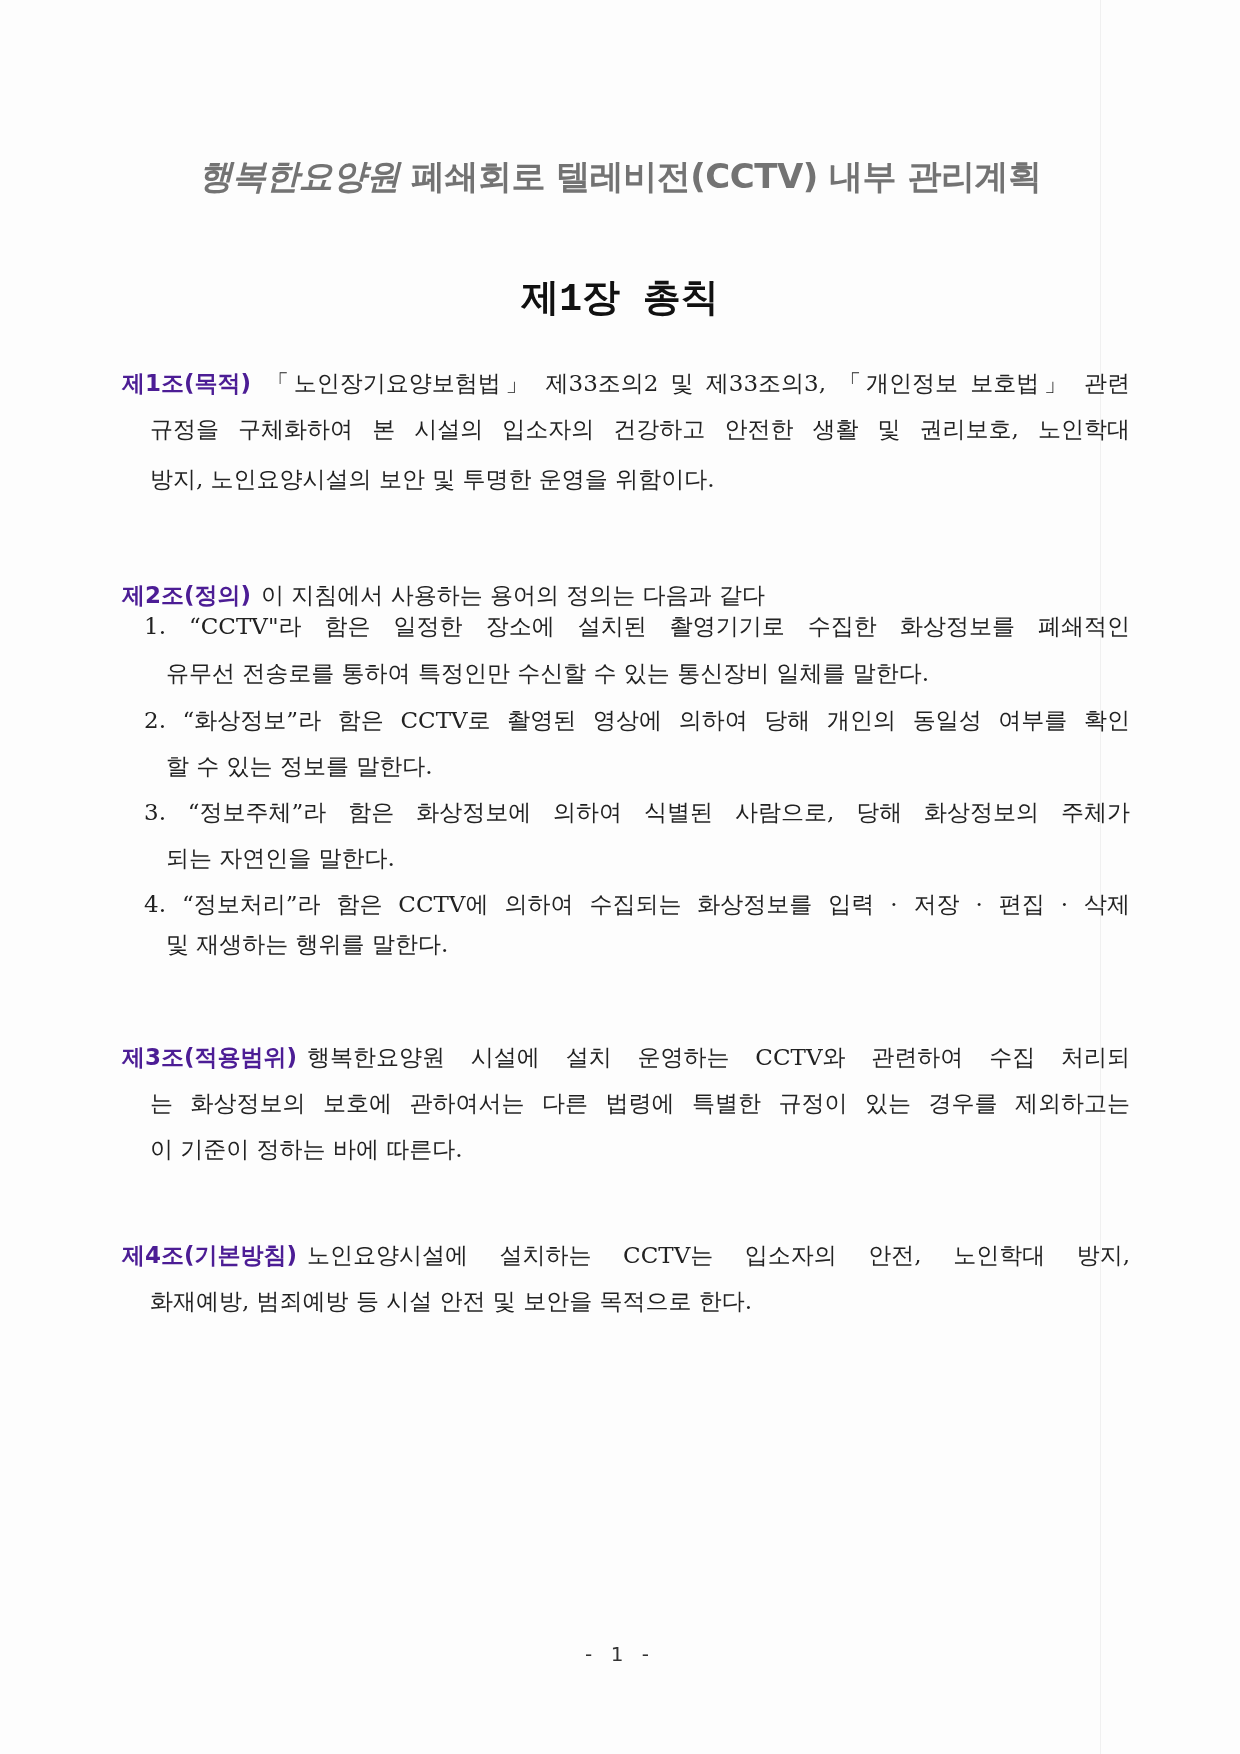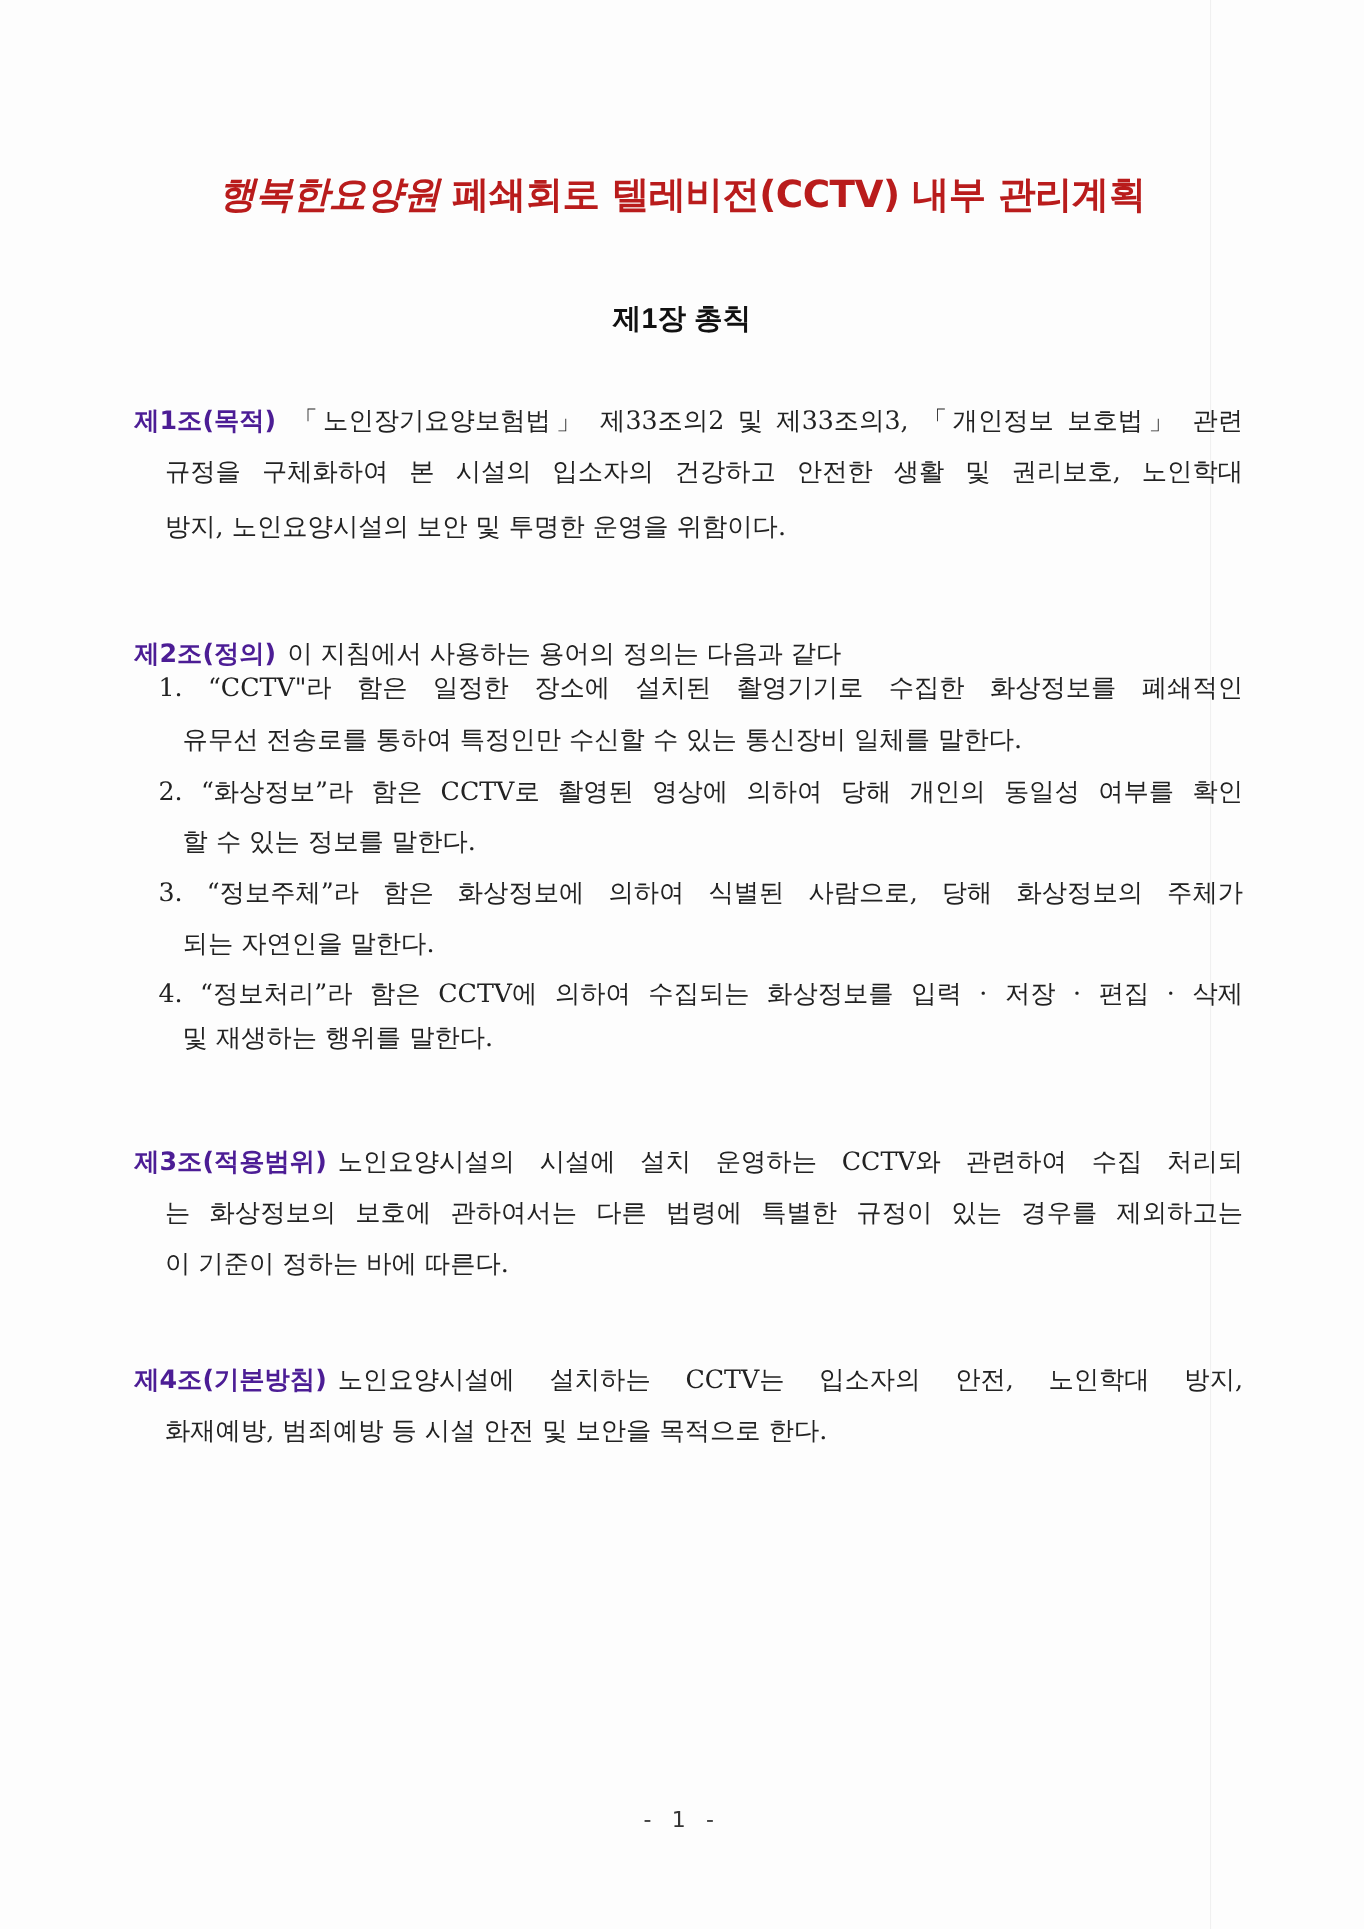--- a/index.html
+++ b/index.html
@@ -1,26 +1,26 @@
 <!DOCTYPE html>
 <html><head>
   <meta charset="utf-8">
   <style>
     html, body { margin: 0; padding: 0; background: #ffffff; }
     body { width: 1240px; height: 1754px; position: relative; overflow: hidden; color: #1a1a1a; }
     .page { position: absolute; left: 0; top: 0; width: 1240px; height: 1754px; background: #fdfdfd; }
     .scan-line { position: absolute; left: 1100px; top: 0; width: 1px; height: 1754px; background: #f0f0f0; }
     .title {
       position: absolute; left: 0; top: 154px; width: 1240px; text-align: center;
-      font-family: "DejaVu Sans", sans-serif; font-weight: bold; font-size: 34px; letter-spacing: -0.5px; color: #b91c1c;
+      font-family: "DejaVu Sans", sans-serif; font-weight: bold; font-size: 34px; letter-spacing: -0.5px; color: #737373;
     }
     .title .facility { font-style: italic; }
     .chapter {
       position: absolute; left: 0; top: 272px; width: 1240px; text-align: center;
-      font-family: Liberation Sans, sans-serif; font-weight: bold; font-size: 26px; color: #111;
+      font-family: Liberation Mono, monospace; font-weight: bold; font-size: 38px; color: #111;
     }
     .article { position: absolute; left: 122px; width: 1010px; font-family: "DejaVu Serif", serif; font-size: 23px; color: #222; }
     .line { position: absolute; left: 0; white-space: nowrap; height: 34px; line-height: 34px; }
     .line.justify { width: 1008px; text-align: justify; text-align-last: justify; }
     .line.indent { left: 28px; }
     .line.indent.justify { width: 980px; }
     .heading { font-family: "DejaVu Sans", sans-serif; font-weight: bold; font-size: 23px; color: #4c1d95; margin-right: 10px; }
     .item-line { position: absolute; white-space: nowrap; height: 34px; line-height: 34px; }
     .item-line.first { left: 22px; width: 986px; text-align: justify; text-align-last: justify; }
     .item-line.cont { left: 44px; }
@@ -57,21 +57,21 @@
     <div class="item-line cont" style="top:186px;">할 수 있는 정보를 말한다.</div>
 
     <div class="item-line first" style="top:232px;">3. “정보주체”라 함은 화상정보에 의하여 식별된 사람으로, 당해 화상정보의 주체가</div>
     <div class="item-line cont" style="top:278px;">되는 자연인을 말한다.</div>
 
     <div class="item-line first" style="top:324px;">4. “정보처리”라 함은 CCTV에 의하여 수집되는 화상정보를 입력 · 저장 · 편집 · 삭제</div>
     <div class="item-line cont" style="top:364px;">및 재생하는 행위를 말한다.</div>
   </div>
 
   <div class="article" style="top:1040px;">
-    <div class="line justify" style="top:0;"><span class="heading">제3조(적용범위)</span><span>노인요양시설의 시설에 설치 운영하는 CCTV와 관련하여 수집 처리되</span></div>
+    <div class="line justify" style="top:0;"><span class="heading">제3조(적용범위)</span><span>행복한요양원 시설에 설치 운영하는 CCTV와 관련하여 수집 처리되</span></div>
     <div class="line indent justify" style="top:46px;">는 화상정보의 보호에 관하여서는 다른 법령에 특별한 규정이 있는 경우를 제외하고는</div>
     <div class="line indent" style="top:92px;">이 기준이 정하는 바에 따른다.</div>
   </div>
 
   <div class="article" style="top:1238px;">
     <div class="line justify" style="top:0;"><span class="heading">제4조(기본방침)</span><span>노인요양시설에 설치하는 CCTV는 입소자의 안전, 노인학대 방지,</span></div>
     <div class="line indent" style="top:46px;">화재예방, 범죄예방 등 시설 안전 및 보안을 목적으로 한다.</div>
   </div>
 
   <div class="page-number">- 1 -</div>

